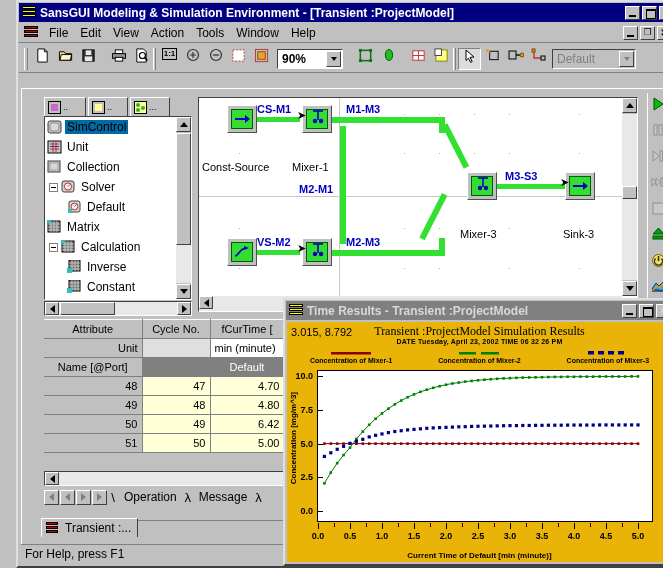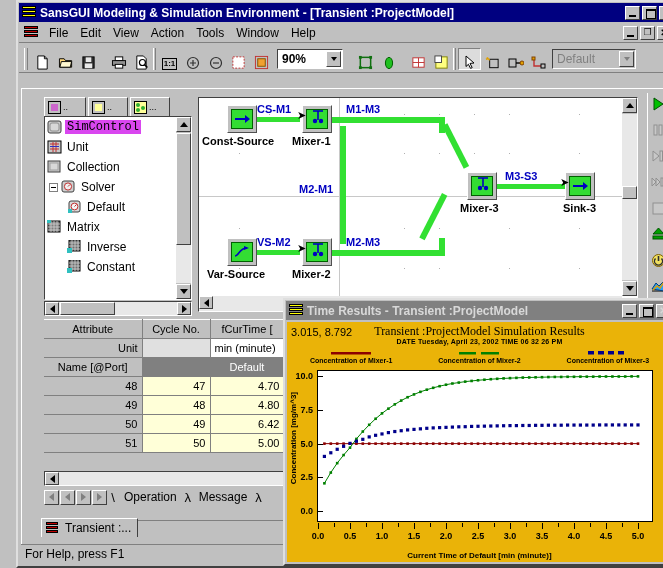--- a/index.html
+++ b/index.html
@@ -74,21 +74,21 @@
     margin:2px 1px 1px 1px; height:28px; background:#c0c0c0;
     display:flex; align-items:center; padding:0 2px;
     border-bottom:1px solid #808080;
   }
   .grip { width:4px; height:22px; margin:0 3px;
           border-left:1px solid #fff; border-right:1px solid #808080; }
   .grip2 { width:3px; height:22px; margin:0 2px 0 0;
           border-left:1px solid #fff; border-right:1px solid #808080; }
   .tbtn {
     width:23px; height:22px; margin:0 0px; background:#c0c0c0;
-    display:flex; align-items:flex-end; justify-content:center;
+    display:flex; align-items:flex-start; justify-content:center;
     position:relative;
   }
   .tbtn.pressed { border-top:1px solid #808080; border-left:1px solid #808080; border-right:1px solid #fff; border-bottom:1px solid #fff; background:#dcdcdc; }
   .sep { width:7px; }
   .zoombox {
     width:66px; height:20px; margin:0 4px; background:#fff;
     border-top:1px solid #404040; border-left:1px solid #404040;
     border-right:1px solid #fff; border-bottom:1px solid #fff;
     display:flex; align-items:center; font-size:12px; font-weight:bold;
     padding-left:4px; position:relative;
@@ -140,21 +140,21 @@
   .tabx.first { width:42px; }
   .sqico { width:13px; height:13px; border:1px solid #000; position:relative; }
   .treebox {
     position:absolute; left:0; top:19px; width:148px; height:184px; background:#fff;
     border-top:1px solid #404040; border-left:1px solid #404040;
     border-right:1px solid #fff; border-bottom:1px solid #fff;
     overflow:hidden;
   }
   .treerow { height:20px; display:flex; align-items:center; font-size:12px; white-space:nowrap; }
   .treerow .tlabel { padding:0 2px; }
-  .treerow .tlabel.sel { background:#d946ef;font-family:Liberation Mono, monospace; }
+  .treerow .tlabel.sel { background:#0369a1; }
   .plusbox { width:9px; height:9px; border:1px solid #808080; background:#fff; position:relative; margin-right:3px; flex:0 0 auto; }
   .plusbox::before { content:""; position:absolute; left:1px; top:3px; width:5px; height:1px; background:#000; }
   .tico { width:15px; height:14px; margin-right:3px; flex:0 0 auto; position:relative; }
   
   .vsb { position:absolute; right:0; top:0; width:15px; bottom:0; background:#c0c0c0; }
   .vsb .sbtn { height:15px; background:#c0c0c0; border-top:1px solid #fff; border-left:1px solid #fff; border-right:1px solid #404040; border-bottom:1px solid #404040; display:flex; align-items:center; justify-content:center; }
   .vsb .thumb { position:absolute; top:16px; left:0; right:0; height:112px; background:#c0c0c0; border-top:1px solid #fff; border-left:1px solid #fff; border-right:1px solid #404040; border-bottom:1px solid #404040; }
   .vsb .trackrest { position:absolute; top:128px; left:0; right:0; bottom:16px; background:#e8e8e8; }
   .uptri { width:0;height:0;border-left:4px solid transparent;border-right:4px solid transparent;border-bottom:5px solid #000; }
   .dntri2 { width:0;height:0;border-left:4px solid transparent;border-right:4px solid transparent;border-top:5px solid #000; }
@@ -178,21 +178,21 @@
   #canvas .gridline-h { position:absolute; left:0; right:0; height:1px; background:#c8c8c8; }
   .dot { position:absolute; width:1px; height:1px; background:#b0b0b0; }
   .pipe { position:absolute; background:#32e032; }
   .node {
     position:absolute; width:30px; height:28px;
     background:#c0c0c0;
     border-top:1px solid #fff; border-left:1px solid #fff;
     border-right:1px solid #505050; border-bottom:1px solid #505050;
   }
   .node .inner { position:absolute; left:3px; top:3px; right:3px; bottom:3px; background:#33dd33; border:1px solid #006000; }
-  .nlabel { position:absolute; font-size:11px; font-weight:bold; color:#000; white-space:nowrap; }
+  .nlabel { position:absolute; font-size:11px; font-weight:normal; color:#000; white-space:nowrap;margin-top:26px; }
   .plabel { position:absolute; font-size:11px; font-weight:bold; color:#0000c0; white-space:nowrap; }
   .arrowhead { position:absolute; font-size:11px; color:#000; }
   #diagwrap .vsb2 { position:absolute; right:0; top:0; width:15px; bottom:15px; background:#c0c0c0; }
   #diagwrap .hsb2 { position:absolute; left:0; bottom:0; right:15px; height:15px; background:#e8e8e8; }
 
   
   #rtools { position:absolute; right:4px; top:4px; width:22px; height:278px; background:#c0c0c0;
             border-left:1px solid #fff; }
   #rtools .rbtn { width:20px; height:22px; display:flex; align-items:center; justify-content:center; margin-bottom:4px; }
 
@@ -538,20 +538,32 @@
             <span class="tico">
               <svg width="15" height="14" viewBox="0 0 15 14">
                     <rect x="1" y="1" width="12" height="11" fill="#808080" stroke="#000"></rect>
                     <path d="M1 4h12M1 7h12M1 10h12M4 1v11M7 1v11M10 1v11" stroke="#d0d0d0" stroke-width="0.8"></path>
                     <rect x="0" y="0" width="4" height="3" fill="#30c0c0"></rect>
                   </svg>
             </span>
             <span class="tlabel">Matrix</span>
           </div>
 
+          <div class="treerow">
+            <span style="width:4px"></span>
+            <span class="plusbox"></span>
+            <span class="tico">
+              <svg width="15" height="14" viewBox="0 0 15 14">
+                    <rect x="1" y="1" width="12" height="11" fill="#808080" stroke="#000"></rect>
+                    <path d="M1 4h12M1 7h12M1 10h12M4 1v11M7 1v11M10 1v11" stroke="#d0d0d0" stroke-width="0.8"></path>
+                    <rect x="0" y="0" width="4" height="3" fill="#30c0c0"></rect>
+                  </svg>
+            </span>
+            <span class="tlabel">Calculation</span>
+          </div>
 
           <div class="treerow">
             <span style="width:22px"></span>
             <span class="tico">
               <svg width="15" height="14" viewBox="0 0 15 14">
                     <rect x="2" y="0" width="11" height="11" fill="#707070" stroke="#000"></rect>
                     <path d="M2 3h11M2 6h11M2 9h11M5 0v11M8 0v11M11 0v11" stroke="#d0d0d0" stroke-width="0.8"></path>
                     <rect x="0" y="8" width="5" height="5" fill="#30c0c0"></rect>
                   </svg>
             </span>

